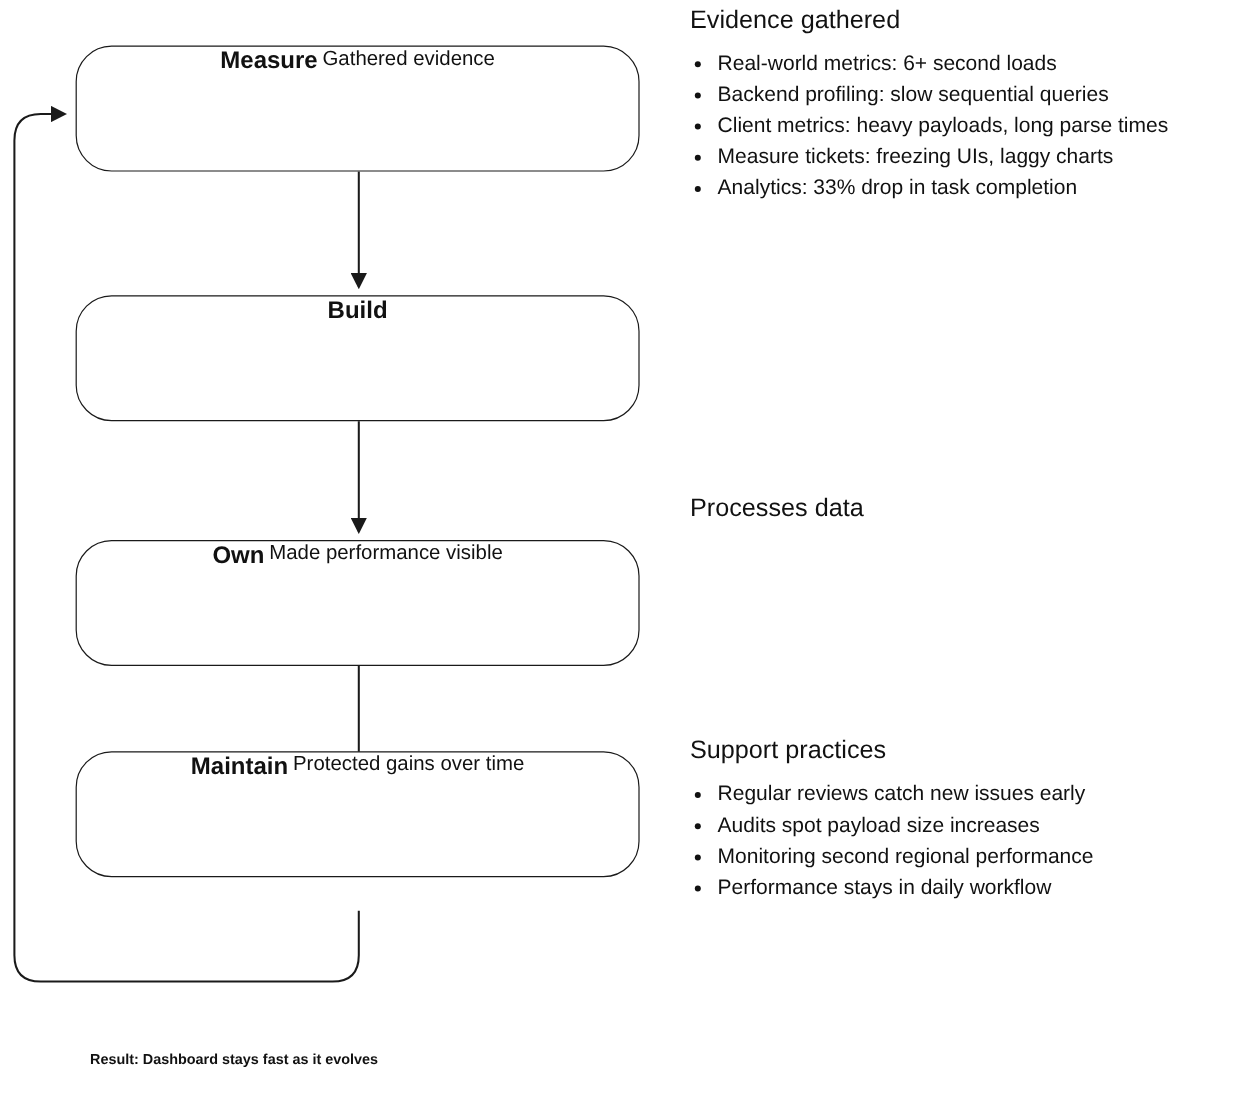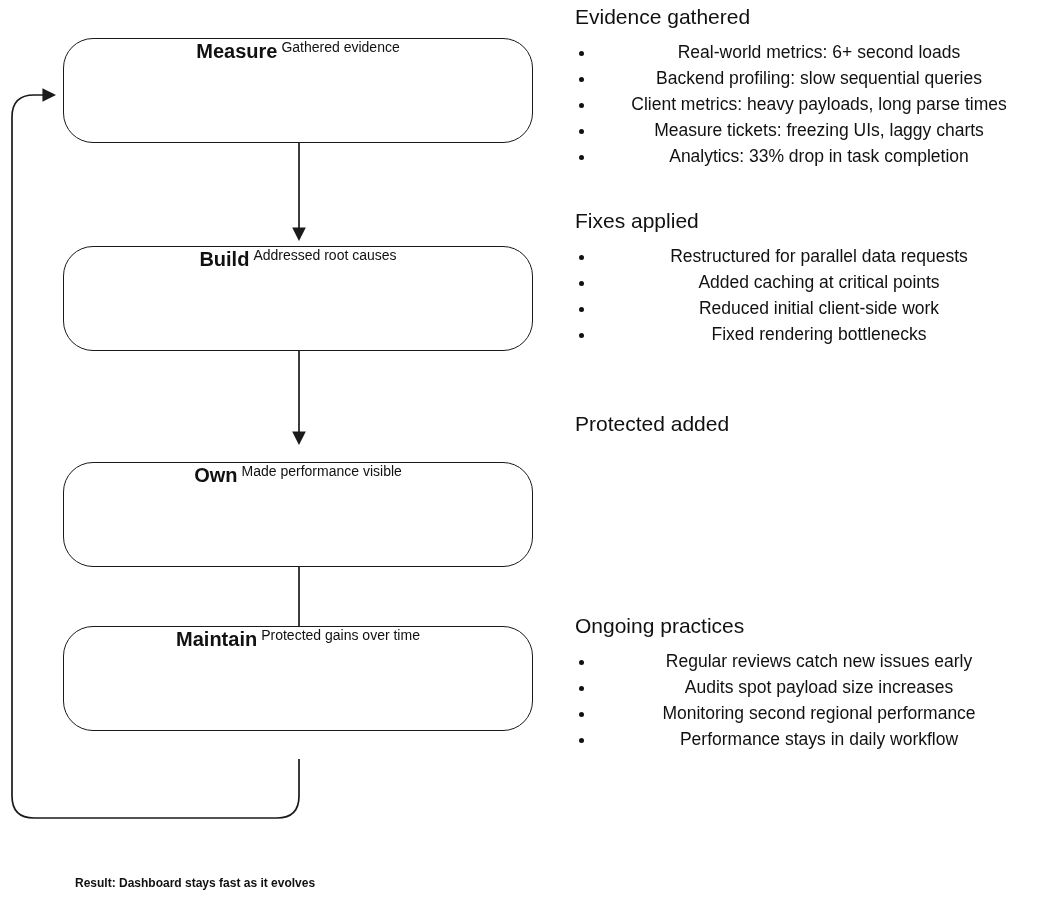--- a/index.html
+++ b/index.html
@@ -38,40 +38,39 @@
     align-items: flex-start;
     justify-content: center;
     gap: 4px;
   }
   .node-title {
     font-size: 20px;
     font-weight: 700;
     line-height: 1.2;
   }
   .node-subtitle {
-    font-size: 14px;
+    font-size: 17px;
     font-weight: 400;
     line-height: 1.2;
   }
   .section {
     position: absolute;
     left: 575px;
     width: 465px;
   }
   .section-heading {
     margin: 0 0 10px 0;
     font-size: 21px;
     font-weight: 400;
     line-height: 1.15;
   }
   .section ul {
     margin: 0;
     padding: 0 0 0 21px;
     list-style: disc;
-    text-align: center;
   }
   .section li {
     font-size: 17.5px;
     line-height: 26px;
     padding-left: 2px;
   }
   .result-text {
     position: absolute;
     left: 75px;
     top: 876px;
@@ -96,60 +95,50 @@
     <path d="M299 759 V 796 Q299 818 277 818 H 34 Q12 818 12 796 V 117 Q12 95 34 95 H 54" fill="none" stroke="#1a1a1a" stroke-width="1.7" marker-end="url(#arrowhead)"></path>
   </svg>
 
   <div class="node" style="top:38px;">
     <div class="node-title">Measure</div>
     <div class="node-subtitle">Gathered evidence</div>
   </div>
 
   <div class="node" style="top:246px;">
     <div class="node-title">Build</div>
-    <div class="node-subtitle">Addressed root causes</div>
   </div>
 
-  <div class="node" style="top:450px;margin-top:12px;">
+  <div class="node" style="top:450px;">
     <div class="node-title">Own</div>
     <div class="node-subtitle">Made performance visible</div>
   </div>
 
   <div class="node" style="top:626px;">
     <div class="node-title">Maintain</div>
     <div class="node-subtitle">Protected gains over time</div>
   </div>
 
   <div class="section" style="top:5px;">
     <h2 class="section-heading">Evidence gathered</h2>
     <ul>
       <li>Real-world metrics: 6+ second loads</li>
       <li>Backend profiling: slow sequential queries</li>
       <li>Client metrics: heavy payloads, long parse times</li>
       <li>Measure tickets: freezing UIs, laggy charts</li>
       <li>Analytics: 33% drop in task completion</li>
     </ul>
   </div>
 
-  <div class="section" style="top:209px;">
-    <h2 class="section-heading">Fixes applied</h2>
-    <ul>
-      <li>Restructured for parallel data requests</li>
-      <li>Added caching at critical points</li>
-      <li>Reduced initial client-side work</li>
-      <li>Fixed rendering bottlenecks</li>
-    </ul>
-  </div>
 
   <div class="section" style="top:412px;">
-    <h2 class="section-heading">Protected added</h2>
+    <h2 class="section-heading">Processes data</h2>
   </div>
 
   <div class="section" style="top:614px;">
-    <h2 class="section-heading">Ongoing practices</h2>
+    <h2 class="section-heading">Support practices</h2>
     <ul>
       <li>Regular reviews catch new issues early</li>
       <li>Audits spot payload size increases</li>
       <li>Monitoring second regional performance</li>
       <li>Performance stays in daily workflow</li>
     </ul>
   </div>
 
   <div class="result-text">Result: Dashboard stays fast as it evolves</div>
 

